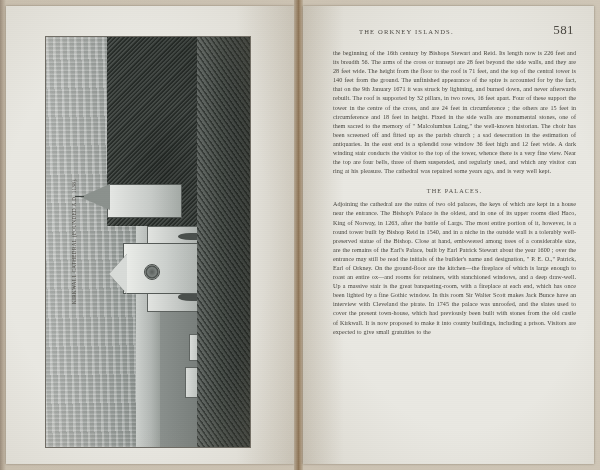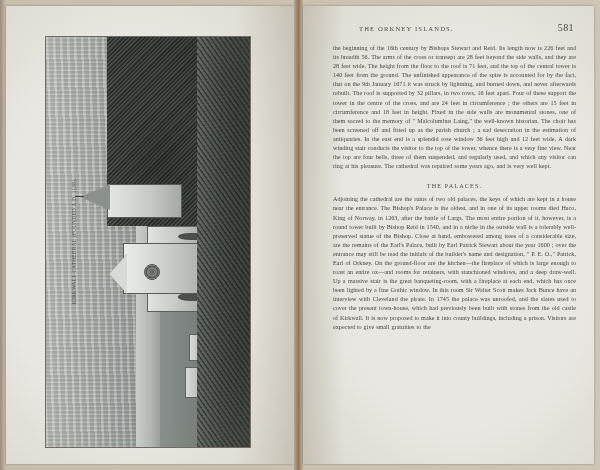--- a/index.html
+++ b/index.html
@@ -268,21 +268,21 @@
     padding: 0 2px 0 26px;
   }
   .rh-title {
     font-size: 6.6px;
     letter-spacing: 1.15px;
     color: #4d4a44;
     font-variant: small-caps;
     text-transform: uppercase;
   }
   .rh-page {
-    font-size: 10px;
+    font-size: 13px;
     color: #4a4740;
     letter-spacing: .4px;
   }
   p.body {
     margin: 0;
     font-size: 6.15px;
     line-height: 9.1px;
     text-align: justify;
     color: #46443e;
     letter-spacing: .02px;

